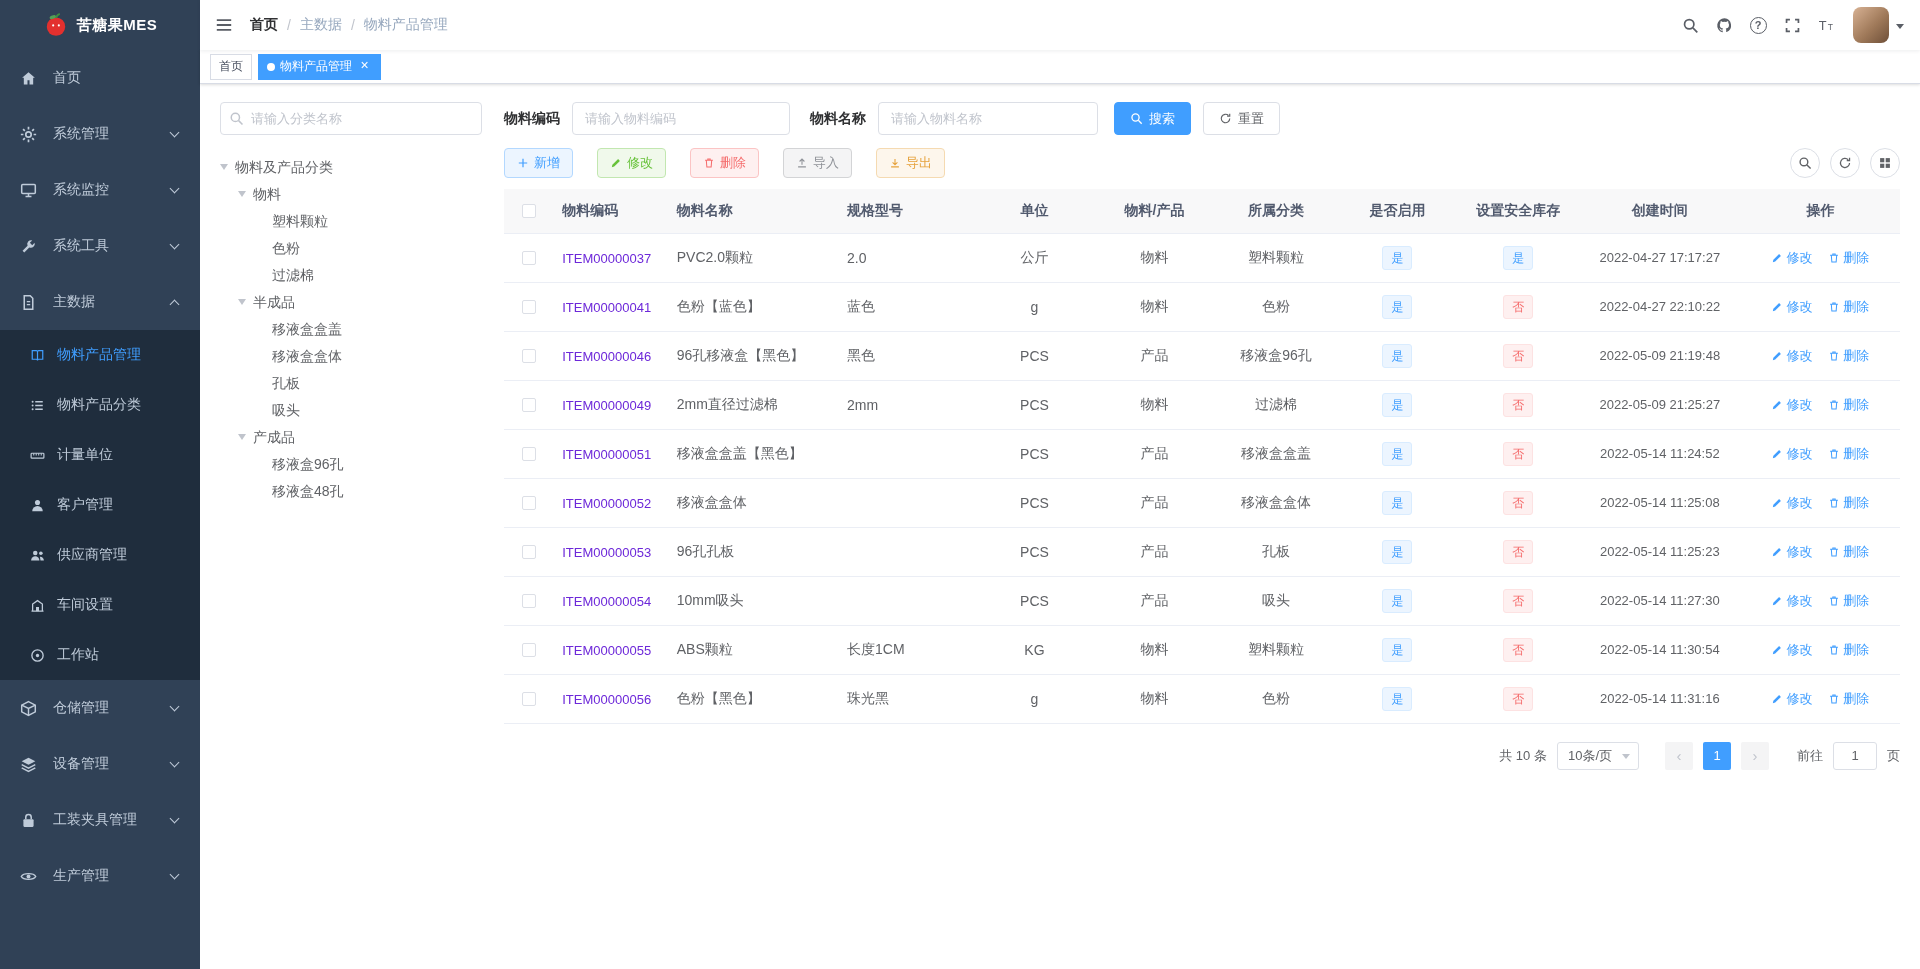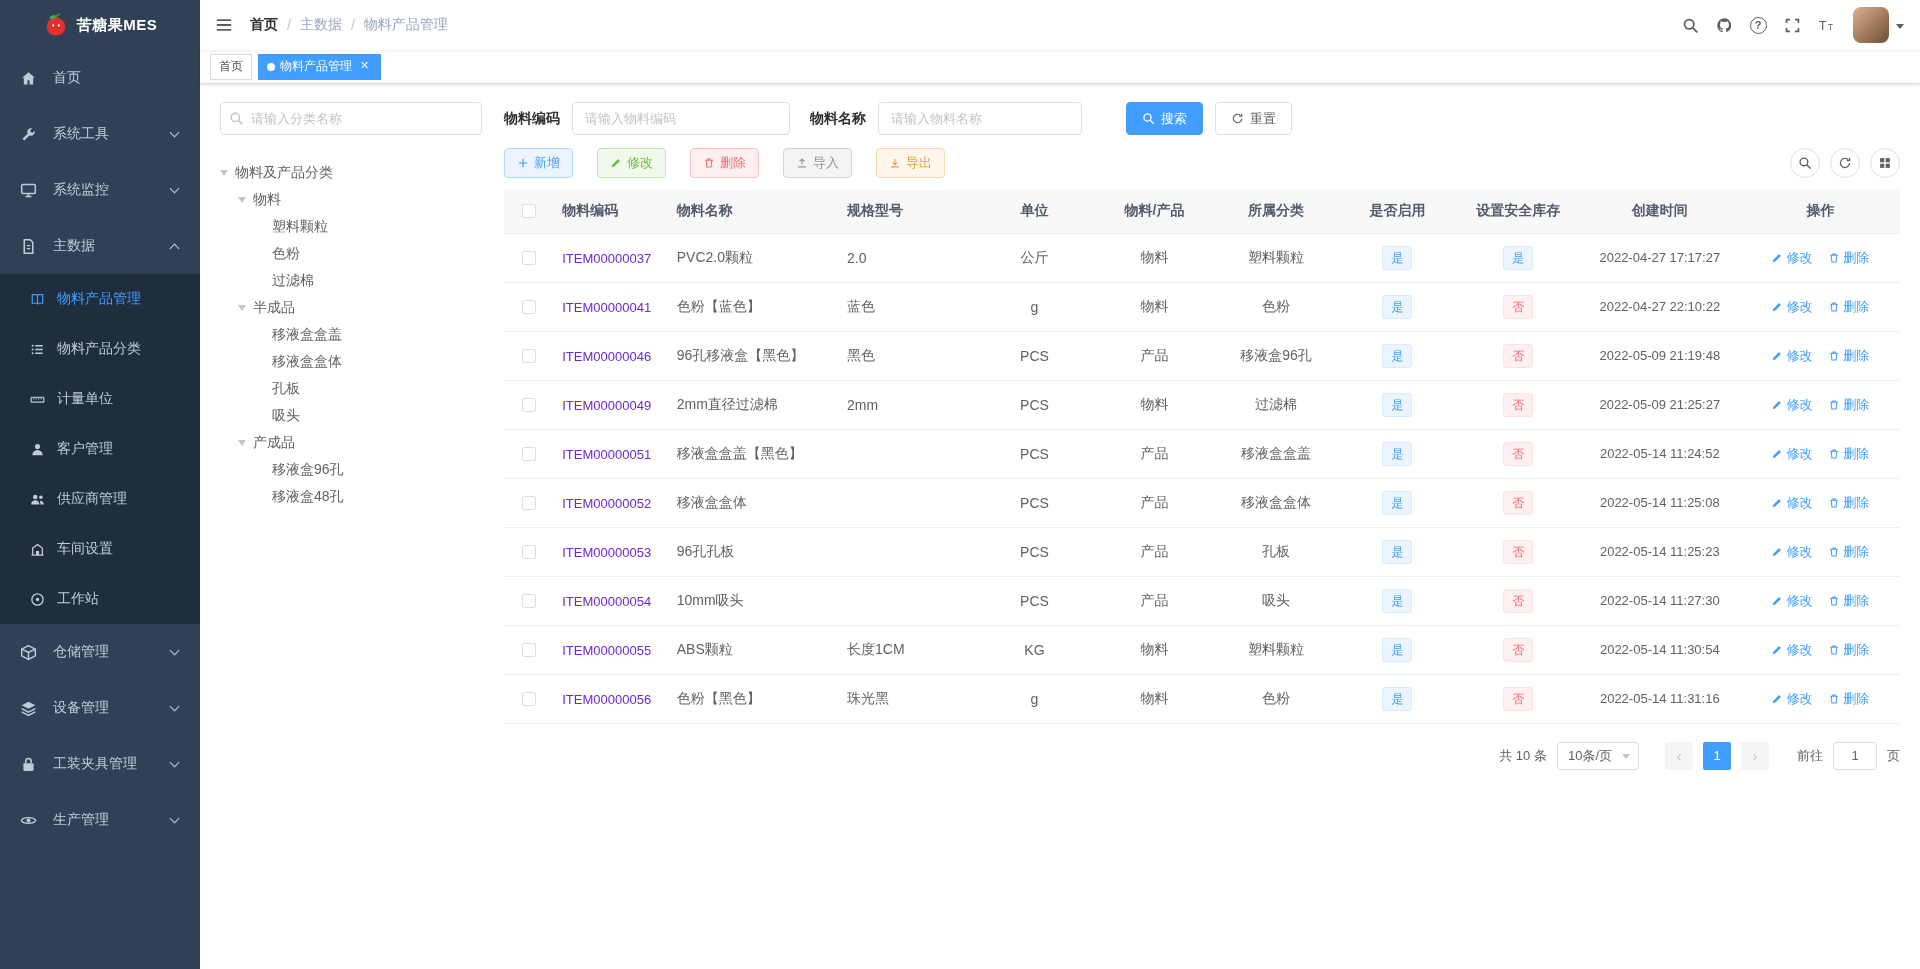--- a/index.html
+++ b/index.html
@@ -48,30 +48,30 @@
 .tag-close{font-size:14px;width:15px;height:15px;line-height:13px;text-align:center;border-radius:50%}
 
 
 .content{flex:1;display:flex;padding:18px 20px;gap:22px;overflow:hidden}
 .left-panel{width:262px;flex-shrink:0}
 .tree-search{position:relative}
 .tree-search input{width:100%;height:33px;border:1px solid #dcdfe6;border-radius:4px;padding:0 10px 0 30px;font-size:13px;color:#4c1d95;outline:none}
 input::placeholder{color:#c0c4cc}
 .tree-search .ic{position:absolute;left:9px;top:9px;width:15px;height:15px;color:#c0c4cc}
 .tree{margin-top:24px;font-size:14px;color:#606266}
-.tree-node{height:27px;display:flex;align-items:center;cursor:pointer;white-space:nowrap}
+.tree-node{height:27px;display:flex;align-items:flex-start;cursor:pointer;white-space:nowrap}
 .tcaret{width:0;height:0;border:4.5px solid transparent;border-top:6px solid #c0c4cc;margin:5px 7px 0 0;flex-shrink:0}
 .tcaret.empty{border:none;width:9px;height:1px;margin:0 7px 0 0}
 
 .right-panel{flex:1;min-width:0;display:flex;flex-direction:column}
 .filter-bar{display:flex;align-items:center;margin-bottom:13px}
 .f-label{font-weight:700;font-size:14px;color:#303133;margin-right:12px;white-space:nowrap}
 .f-input{height:33px;border:1px solid #dcdfe6;border-radius:4px;padding:0 12px;font-size:13px;color:#606266;outline:none}
 .f-input.w1{width:218px;margin-right:20px}
-.f-input.w2{width:204px;margin-right:44px}
+.f-input.w2{width:220px;margin-right:16px}
 .btn{height:33px;display:inline-flex;align-items:center;gap:6px;padding:0 15px;border-radius:4px;font-size:13px;cursor:pointer;border:1px solid #dcdfe6;background:#fff;color:#606266}
 .btn .ic{width:13px;height:13px}
 .btn-primary{background:#409eff;border-color:#409eff;color:#fff;margin-right:12px}
 
 .toolbar{display:flex;align-items:center;margin-bottom:11px}
 .toolbar-left{display:flex;gap:24px}
 .tb-btn{height:30px;padding:0 12px;border-radius:4px;font-size:13px;display:inline-flex;align-items:center;gap:5px;cursor:pointer;border:1px solid}
 .tb-btn .ic{width:12px;height:12px}
 .plain-primary{color:#409eff;background:#ecf5ff;border-color:#b3d8ff}
 .plain-success{color:#67c23a;background:#f0f9eb;border-color:#c2e7b0}
@@ -240,30 +240,37 @@
     <nav class="menu" id="sidebar-menu">
         <div class="menu-item">
     <svg class="ic">
             <use href="#i-home"></use>
           </svg>
     <span>首页</span>
 
   </div>
         <div class="menu-item">
     <svg class="ic">
+            <use href="#i-gear"></use>
+          </svg>
+    <span>系统管理</span>
+    <span class="chev "></span>
+  </div>
+        <div class="menu-item">
+    <svg class="ic">
+            <use href="#i-monitor"></use>
+          </svg>
+    <span>系统监控</span>
+    <span class="chev "></span>
+  </div>
+        <div class="menu-item">
+    <svg class="ic">
             <use href="#i-wrench"></use>
           </svg>
     <span>系统工具</span>
-    <span class="chev "></span>
-  </div>
-        <div class="menu-item">
-    <svg class="ic">
-            <use href="#i-monitor"></use>
-          </svg>
-    <span>系统监控</span>
     <span class="chev "></span>
   </div>
         <div class="menu-item">
     <svg class="ic">
             <use href="#i-doc"></use>
           </svg>
     <span>主数据</span>
     <span class="chev up"></span>
   </div>
         <div class="submenu">

